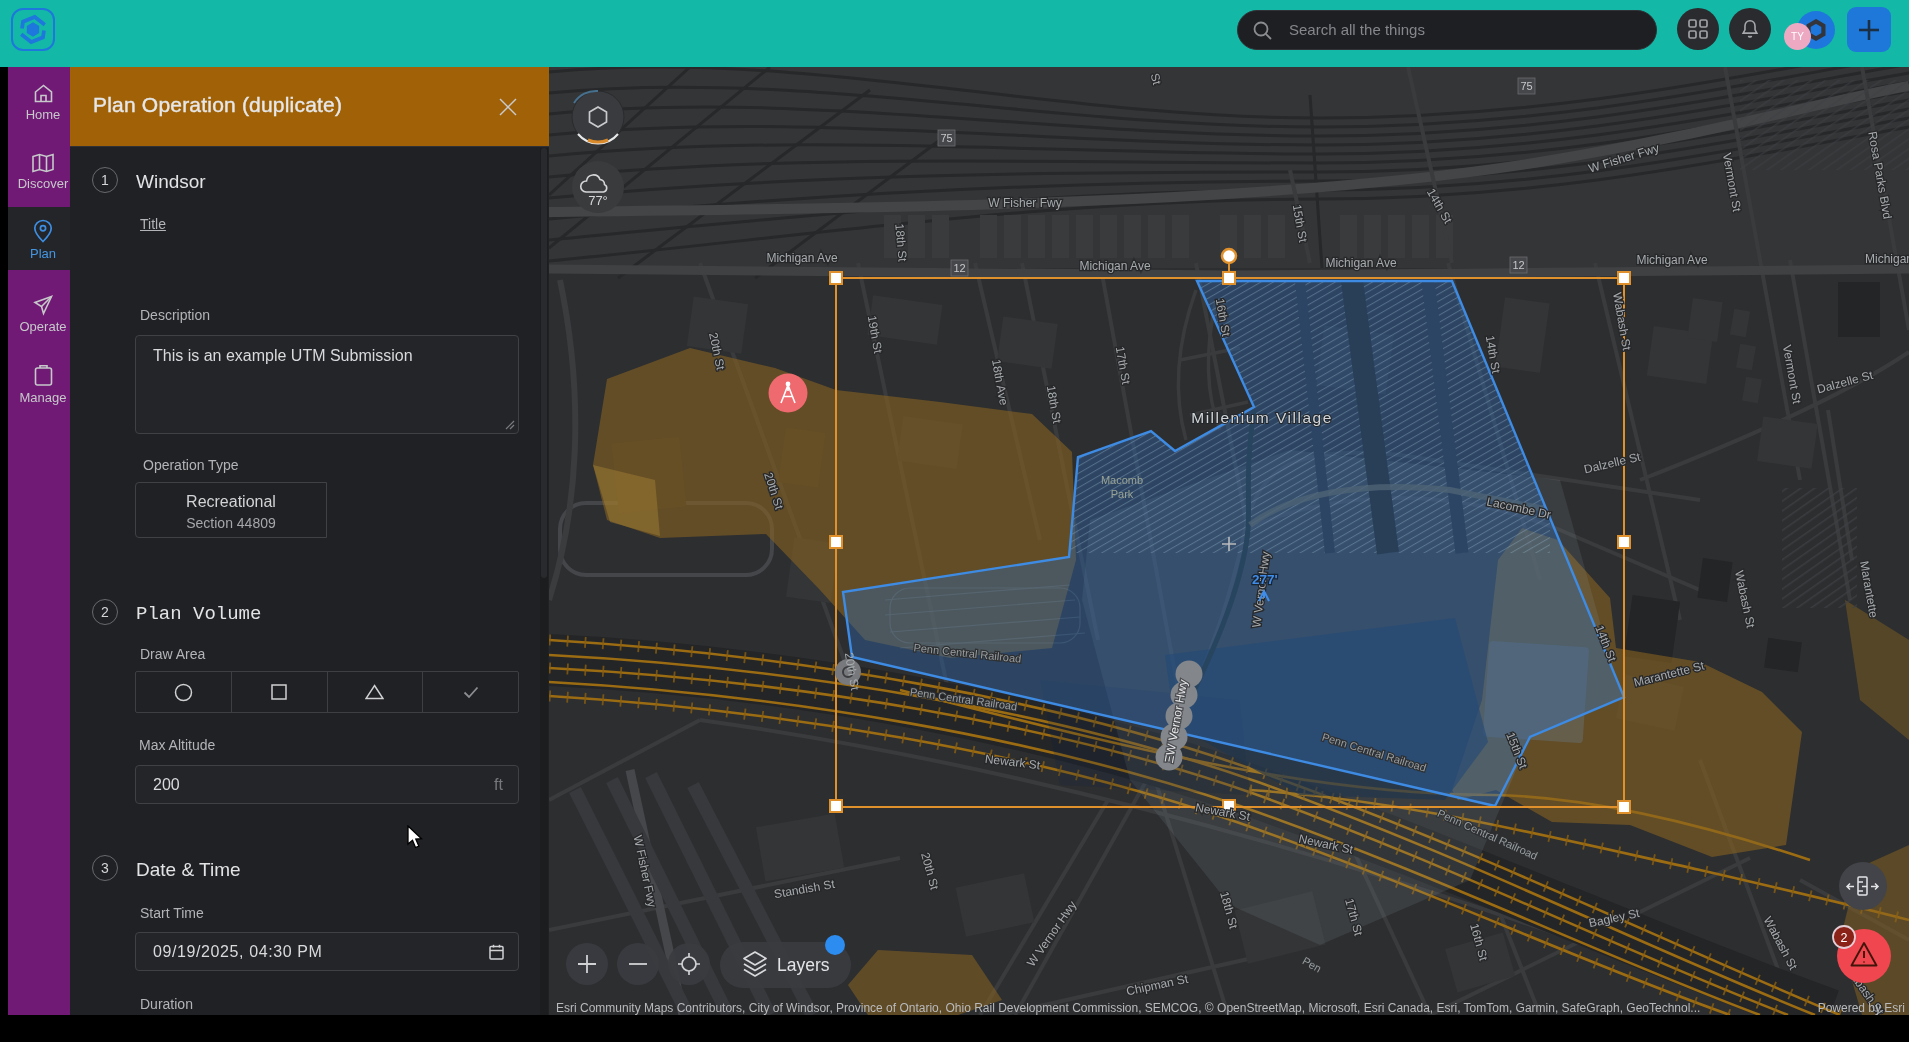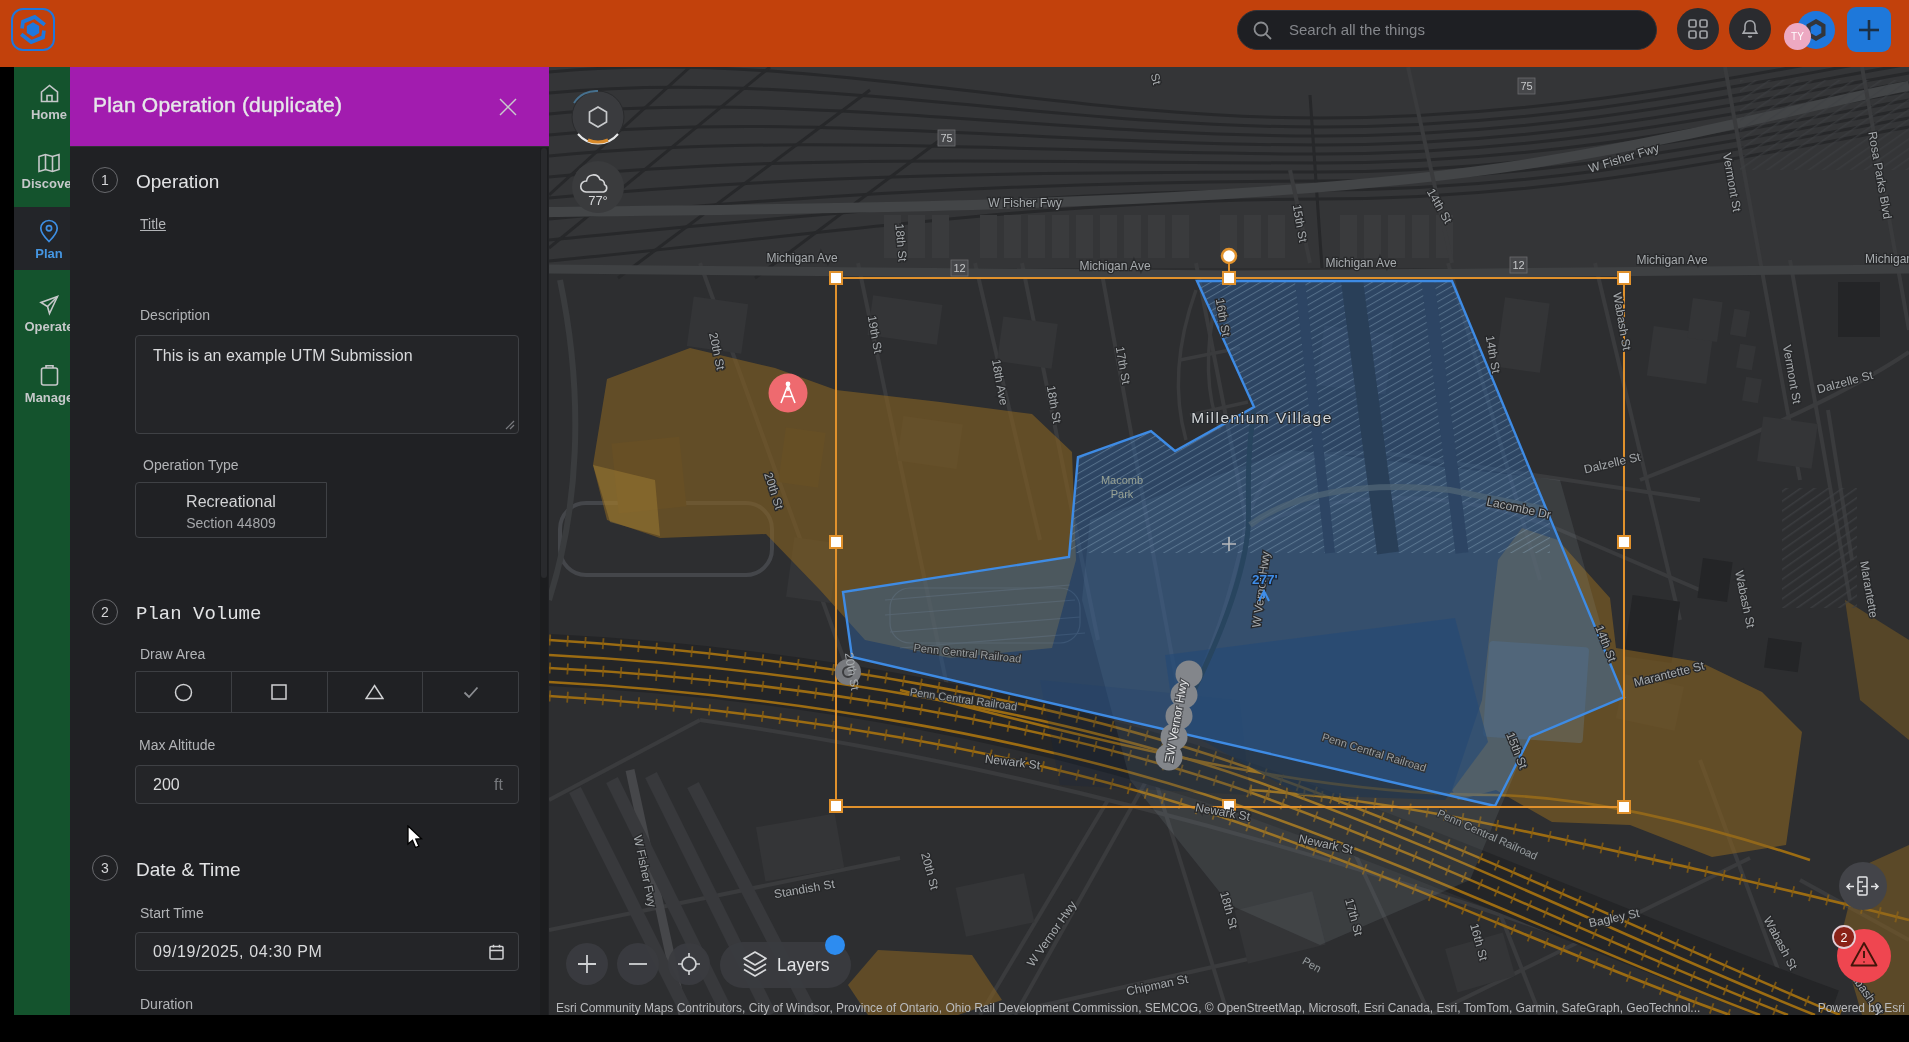--- a/index.html
+++ b/index.html
@@ -1,33 +1,33 @@
 <!DOCTYPE html>
 <html><head>
 <meta charset="utf-8">
 <style>
 * { margin:0; padding:0; box-sizing:border-box; }
 html,body { width:1909px; height:1042px; background:#000; overflow:hidden;
   font-family:"Liberation Sans", sans-serif; }
 #app { position:relative; width:1909px; height:1042px; background:#000; }
 
-#topbar { position:absolute; left:0; top:0; width:1909px; height:67px; background:#c2410c; }
+#topbar { position:absolute; left:0; top:0; width:1909px; height:67px; background:#14b8a6; }
 #logo { position:absolute; left:11px; top:8px; width:44px; height:43px; border:2px solid #1e77dd; border-radius:12px; }
 #search { position:absolute; left:1237px; top:10px; width:420px; height:40px; background:#1e1f23; border:1px solid #313237; border-radius:20px; color:#85878c; font-size:15px; line-height:38px; padding-left:51px; }
 #search svg { position:absolute; left:14px; top:9px; }
 .cbtn { position:absolute; top:8px; width:42px; height:42px; border-radius:50%; background:#2a2b2f; display:flex; align-items:center; justify-content:center; }
 #plusbtn { position:absolute; left:1847px; top:7px; width:44px; height:45px; border-radius:9px; background:#1e78da; display:flex; align-items:center; justify-content:center; }
 
-#sidebar { position:absolute; left:14px; top:67px; width:70px; height:948px; background:#14532d;font-weight:bold; }
+#sidebar { position:absolute; left:8px; top:67px; width:70px; height:948px; background:#701a75; }
 .navitem { position:absolute; left:0; width:70px; text-align:center; color:#c6c8ca; font-size:13px; }
 .navitem svg { display:block; margin:0 auto 3px; }
 #nav-plan { background:#232529; padding-top:12px; height:63px; top:140px; color:#4596e2; }
 
 #panel { position:absolute; left:70px; top:67px; width:479px; height:948px; background:#202124; }
-#phead { position:absolute; left:0; top:0; width:479px; height:80px; background:#a21caf; border-bottom:1px solid #303134;text-align:right; }
+#phead { position:absolute; left:0; top:0; width:479px; height:80px; background:#a16207; border-bottom:1px solid #303134;text-align:right; }
 #phead h1 { position:absolute; left:23px; top:26px; font-size:21px; font-weight:400; -webkit-text-stroke:0.4px #e6e7e9; color:#e6e7e9; letter-spacing:0.2px; }
 #pclose { position:absolute; left:427px; top:29px; width:22px; height:22px; color:#c9cacd; }
 .seccirc { position:absolute; width:26px; height:26px; border:1px solid #68696d; border-radius:50%; color:#d4d5d7; font-size:14px; text-align:center; line-height:25px; }
 .sechead { position:absolute; font-size:19px; color:#e2e3e5; }
 .flabel { position:absolute; font-size:14px; color:#b2b4b7; }
 .finput { position:absolute; left:65px; width:384px; height:39px; background:#242528; border:1px solid #3f4145; border-radius:4px; color:#d9dadc; font-size:16px; line-height:37px; padding:0 17px; }
 
 #op-rec { position:absolute; left:65px; top:415px; width:192px; height:56px; border:1px solid #3f4145; border-radius:4px 0 0 4px; text-align:center; }
 #op-com { position:absolute; left:256px; top:415px; width:193px; height:67px; background:#0d3a63; border:1px solid #2e7ecd; border-radius:0 4px 4px 0; text-align:center; }
 #op-rec .l1 { margin-top:10px; font-size:16px; color:#d2d3d5; }
@@ -479,21 +479,21 @@
   </div>
   <div id="panel">
     <div id="phead">
       <h1>Plan Operation (duplicate)</h1>
       <svg id="pclose" viewBox="0 0 22 22" stroke="#c9cacd" stroke-width="1.5">
           <line x1="3" y1="3" x2="19" y2="19"></line>
           <line x1="19" y1="3" x2="3" y2="19"></line>
         </svg>
     </div>
     <div class="seccirc" style="left:22px; top:100px;">1</div>
-    <div class="sechead" style="left:66px; top:104px;">Operation</div>
+    <div class="sechead" style="left:66px; top:104px;">Windsor</div>
     <div class="flabel" style="left:70px; top:149px;text-decoration:underline;">Title</div>
     <div class="flabel" style="left:70px; top:240px;">Description</div>
     <div class="finput" style="top:268px; height:99px; line-height:20px; padding-top:10px;">This is an example UTM Submission
       <svg style="position:absolute;right:3px;bottom:3px;" width="10" height="10" viewBox="0 0 10 10" stroke="#7a7c80" stroke-width="1.2">
           <line x1="1" y1="9" x2="9" y2="1"></line>
           <line x1="5" y1="9" x2="9" y2="5"></line>
         </svg>
     </div>
     <div class="flabel" style="left:73px; top:390px;">Operation Type</div>
     <div id="op-rec">

